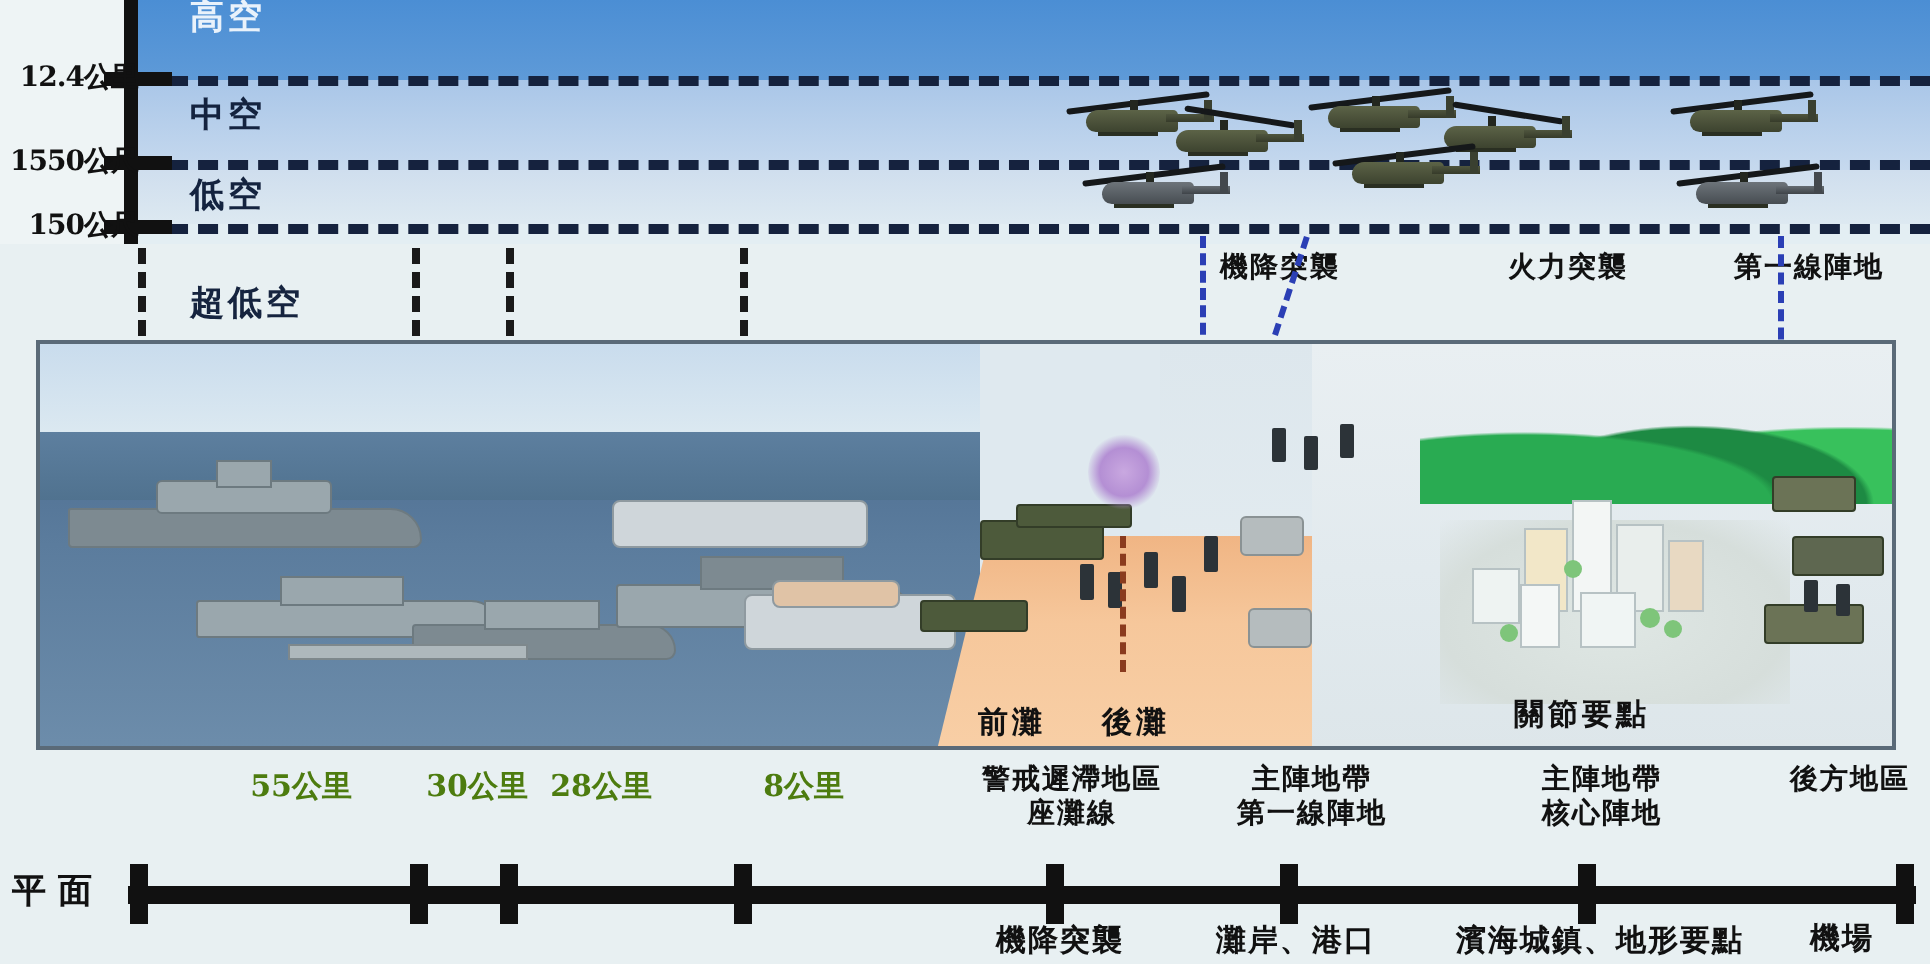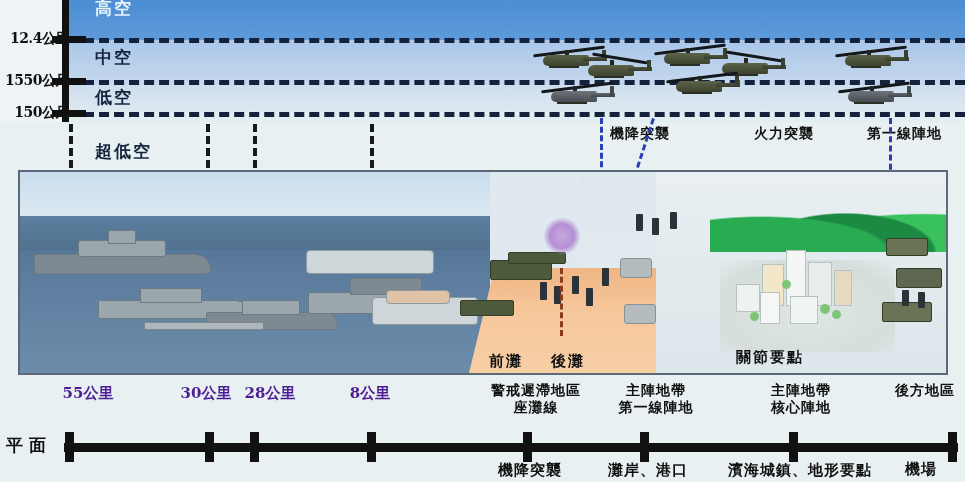--- a/index.html
+++ b/index.html
@@ -143,21 +143,21 @@
   
   .arrow-line{position:absolute;border-left:3px dashed #2b3fb5;}
   .arrow-head{
     position:absolute;width:0;height:0;
     border-left:6px solid transparent;border-right:6px solid transparent;
     border-top:12px solid #3b2bb5;
   }
 
   
   .dist{
-    position:absolute;color:#4c1d95;white-space:nowrap;text-align:center;
+    position:absolute;color:#4d7c0f;white-space:nowrap;text-align:right;
     font-family:"DejaVu Serif","Liberation Serif",serif;
     font-size:15px;font-weight:700;letter-spacing:0px;
   }
   .zone{
     position:absolute;color:#111;text-align:center;line-height:17px;
     font-family:"DejaVu Serif","Liberation Serif",serif;
     font-size:14px;font-weight:700;letter-spacing:1px;white-space:nowrap;
   }
 
   
@@ -355,21 +355,21 @@
       <div class="tank" style="left:862px;top:130px;width:48px;height:18px;background:#6b7356;"></div>
       <div class="soldier" style="left:882px;top:118px;width:7px;height:16px;"></div>
       <div class="soldier" style="left:898px;top:120px;width:7px;height:16px;"></div>
 
       <div style="position:absolute;left:540px;top:96px;height:68px;border-left:3px dashed #8a3b1e;"></div>
     </div>
   </div>
 
   <div class="scene-label" style="left:489px;top:352px">前灘</div>
   <div class="scene-label" style="left:551px;top:352px">後灘</div>
-  <div class="scene-label" style="left:736px;top:348px">關節要點</div>
+  <div class="scene-label" style="left:757px;top:348px">關節要點</div>
 
   <div class="dist" style="left:0;width:176px;top:384px">55公里</div>
   <div class="dist" style="left:148px;width:116px;top:384px">30公里</div>
   <div class="dist" style="left:214px;width:112px;top:384px">28公里</div>
   <div class="dist" style="left:318px;width:104px;top:384px">8公里</div>
 
   <div class="zone" style="left:456px;width:160px;top:382px">
     <div>警戒遲滯地區</div>
     <div>座灘線</div>
   </div>

